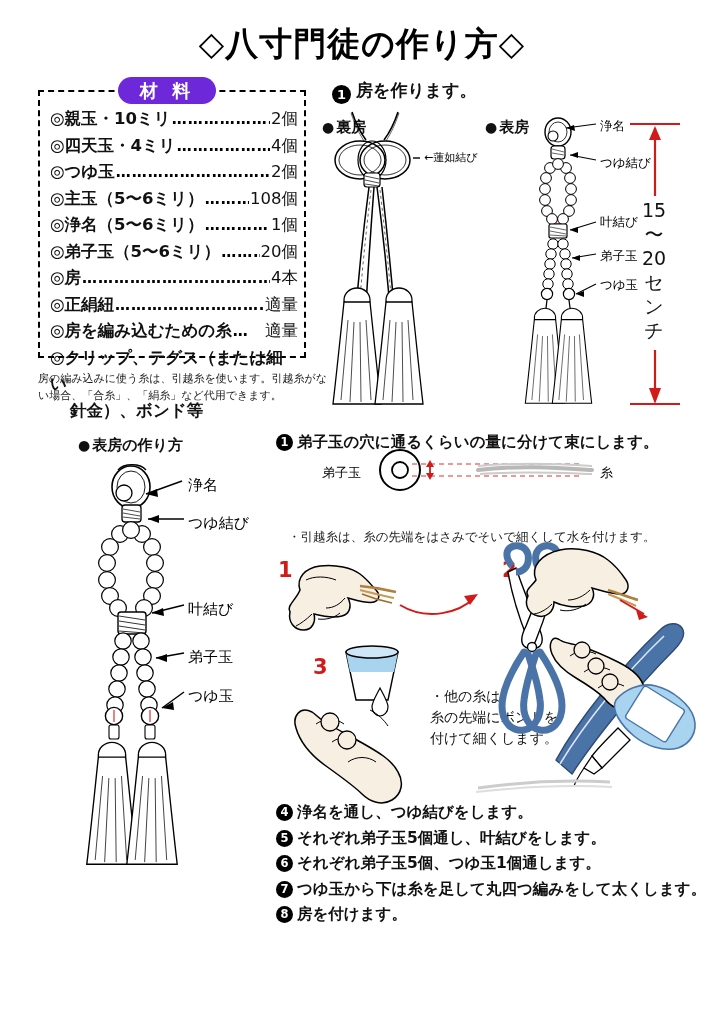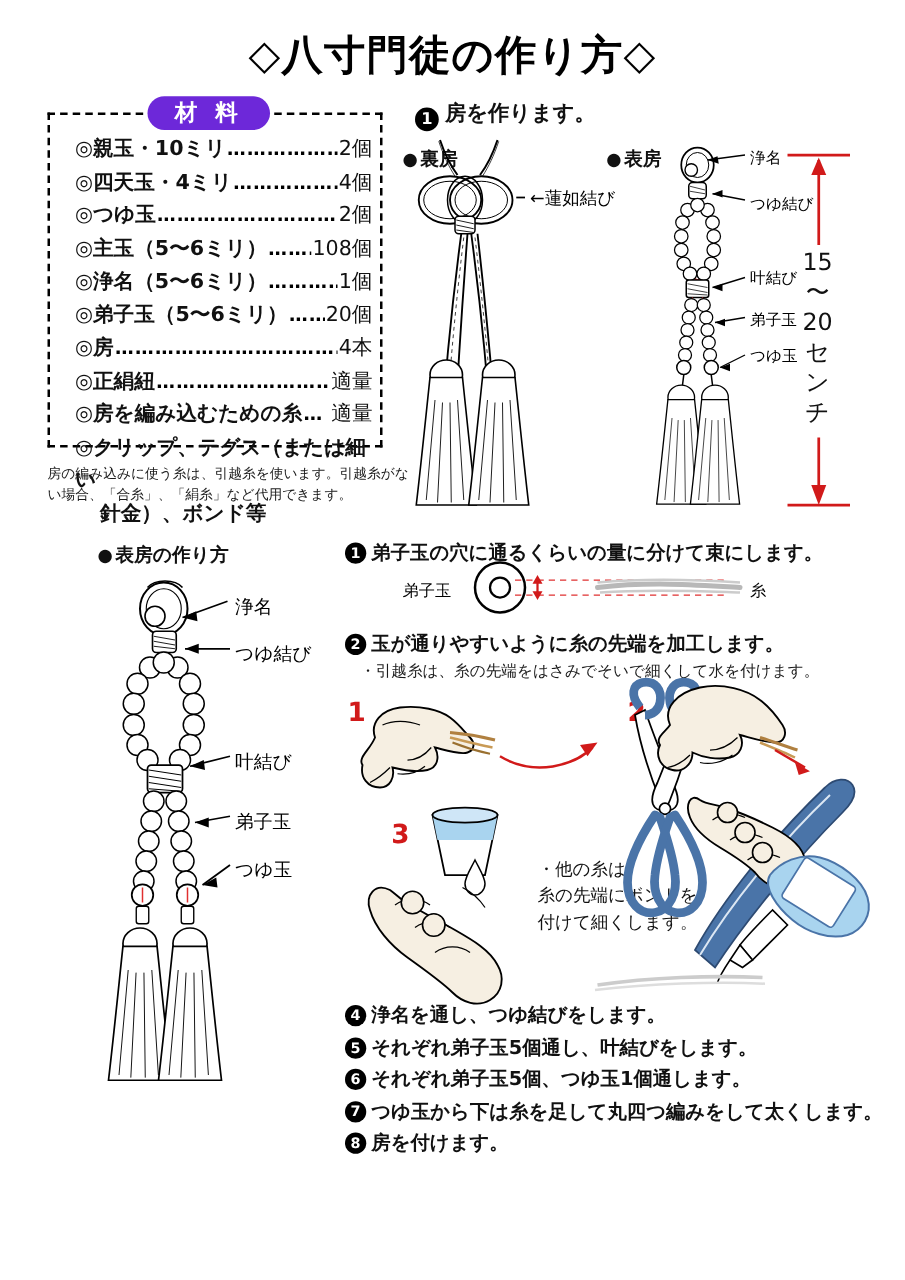--- a/index.html
+++ b/index.html
@@ -45,21 +45,20 @@
   }
   .mat-list {
     position: absolute; left: 50px; top: 106px;
     width: 248px;
   }
   .mat-row {
     display: flex; align-items: baseline;
     font-size: 16.5px; font-weight: bold;
     line-height: 26.5px;
     white-space: nowrap;
-    margin-left: 10px;
   }
   .mat-name { flex: 0 0 auto; }
   .mat-dots {
     flex: 1 1 auto;
     overflow: hidden;
     letter-spacing: 1px;
     font-size: 15px;
     margin: 0 1px;
     color: #000;
   }
@@ -236,21 +235,21 @@
   </div>
 
   <div class="mat-note">房の編み込みに使う糸は、引越糸を使います。引越糸がない場合、「合糸」、「絹糸」など代用できます。</div>
 
   <div class="s1-head">
     <span class="step-circ">1</span><span>房を作ります。</span>
   </div>
   <div class="bullet-head lbl-ura">裏房</div>
   <div class="bullet-head lbl-omote">表房</div>
 
-  <div class="dlabel" style="left:424px; top:150px; font-size:14px;">←蓮如結び</div>
+  <div class="dlabel" style="left:424px; top:150px; font-size:11px;">←蓮如結び</div>
 
   <div class="dlabel" style="left:600px; top:118px;">浄名</div>
   <div class="dlabel" style="left:600px; top:155px;">つゆ結び</div>
   <div class="dlabel" style="left:600px; top:214px;">叶結び</div>
   <div class="dlabel" style="left:600px; top:248px;">弟子玉</div>
   <div class="dlabel" style="left:600px; top:277px;">つゆ玉</div>
 
   <div class="vmeasure-box">
     <span>15</span>
     <span>〜</span>
@@ -270,23 +269,20 @@
   <div class="dlabel" style="left:188px; top:648px; font-size:15px;">弟子玉</div>
   <div class="dlabel" style="left:188px; top:687px; font-size:15px;">つゆ玉</div>
 
   <div class="rstep" style="left:276px; top:432px;">
     <span class="num"><span class="cnum">1</span></span><span>弟子玉の穴に通るくらいの量に分けて束にします。</span>
   </div>
 
   <div class="dlabel" style="left:322px; top:464px; font-size:13px;">弟子玉</div>
   <div class="dlabel" style="left:600px; top:464px; font-size:13px;">糸</div>
 
-  <div class="rstep" style="left:276px; top:505px;">
-    <span class="num"><span class="cnum">2</span></span><span>玉が通りやすいように糸の先端を加工します。</span>
-  </div>
   <div class="rsub" style="left:288px; top:529px;">・引越糸は、糸の先端をはさみでそいで細くして水を付けます。</div>
 
   <div class="bignum" style="left:278px; top:558px;">1</div>
   <div class="bignum" style="left:502px; top:558px;">2</div>
   <div class="bignum" style="left:313px; top:655px;">3</div>
 
   <div class="handnote">
     <div>・他の糸は、</div>
     <div>糸の先端にボンドを</div>
     <div>付けて細くします。</div>

